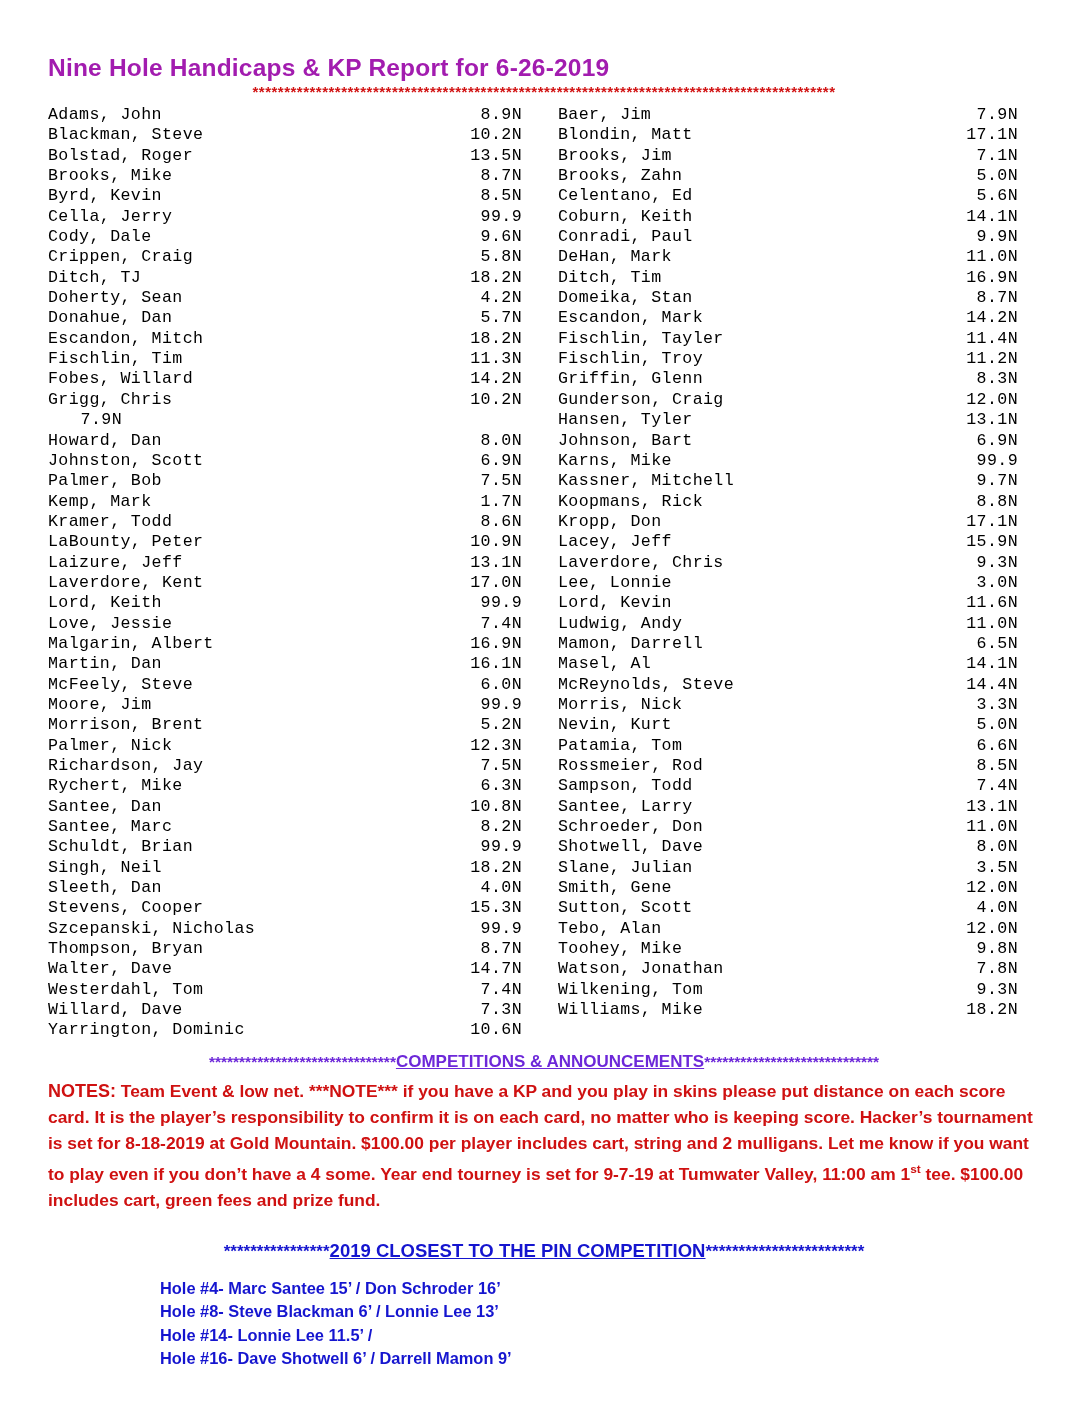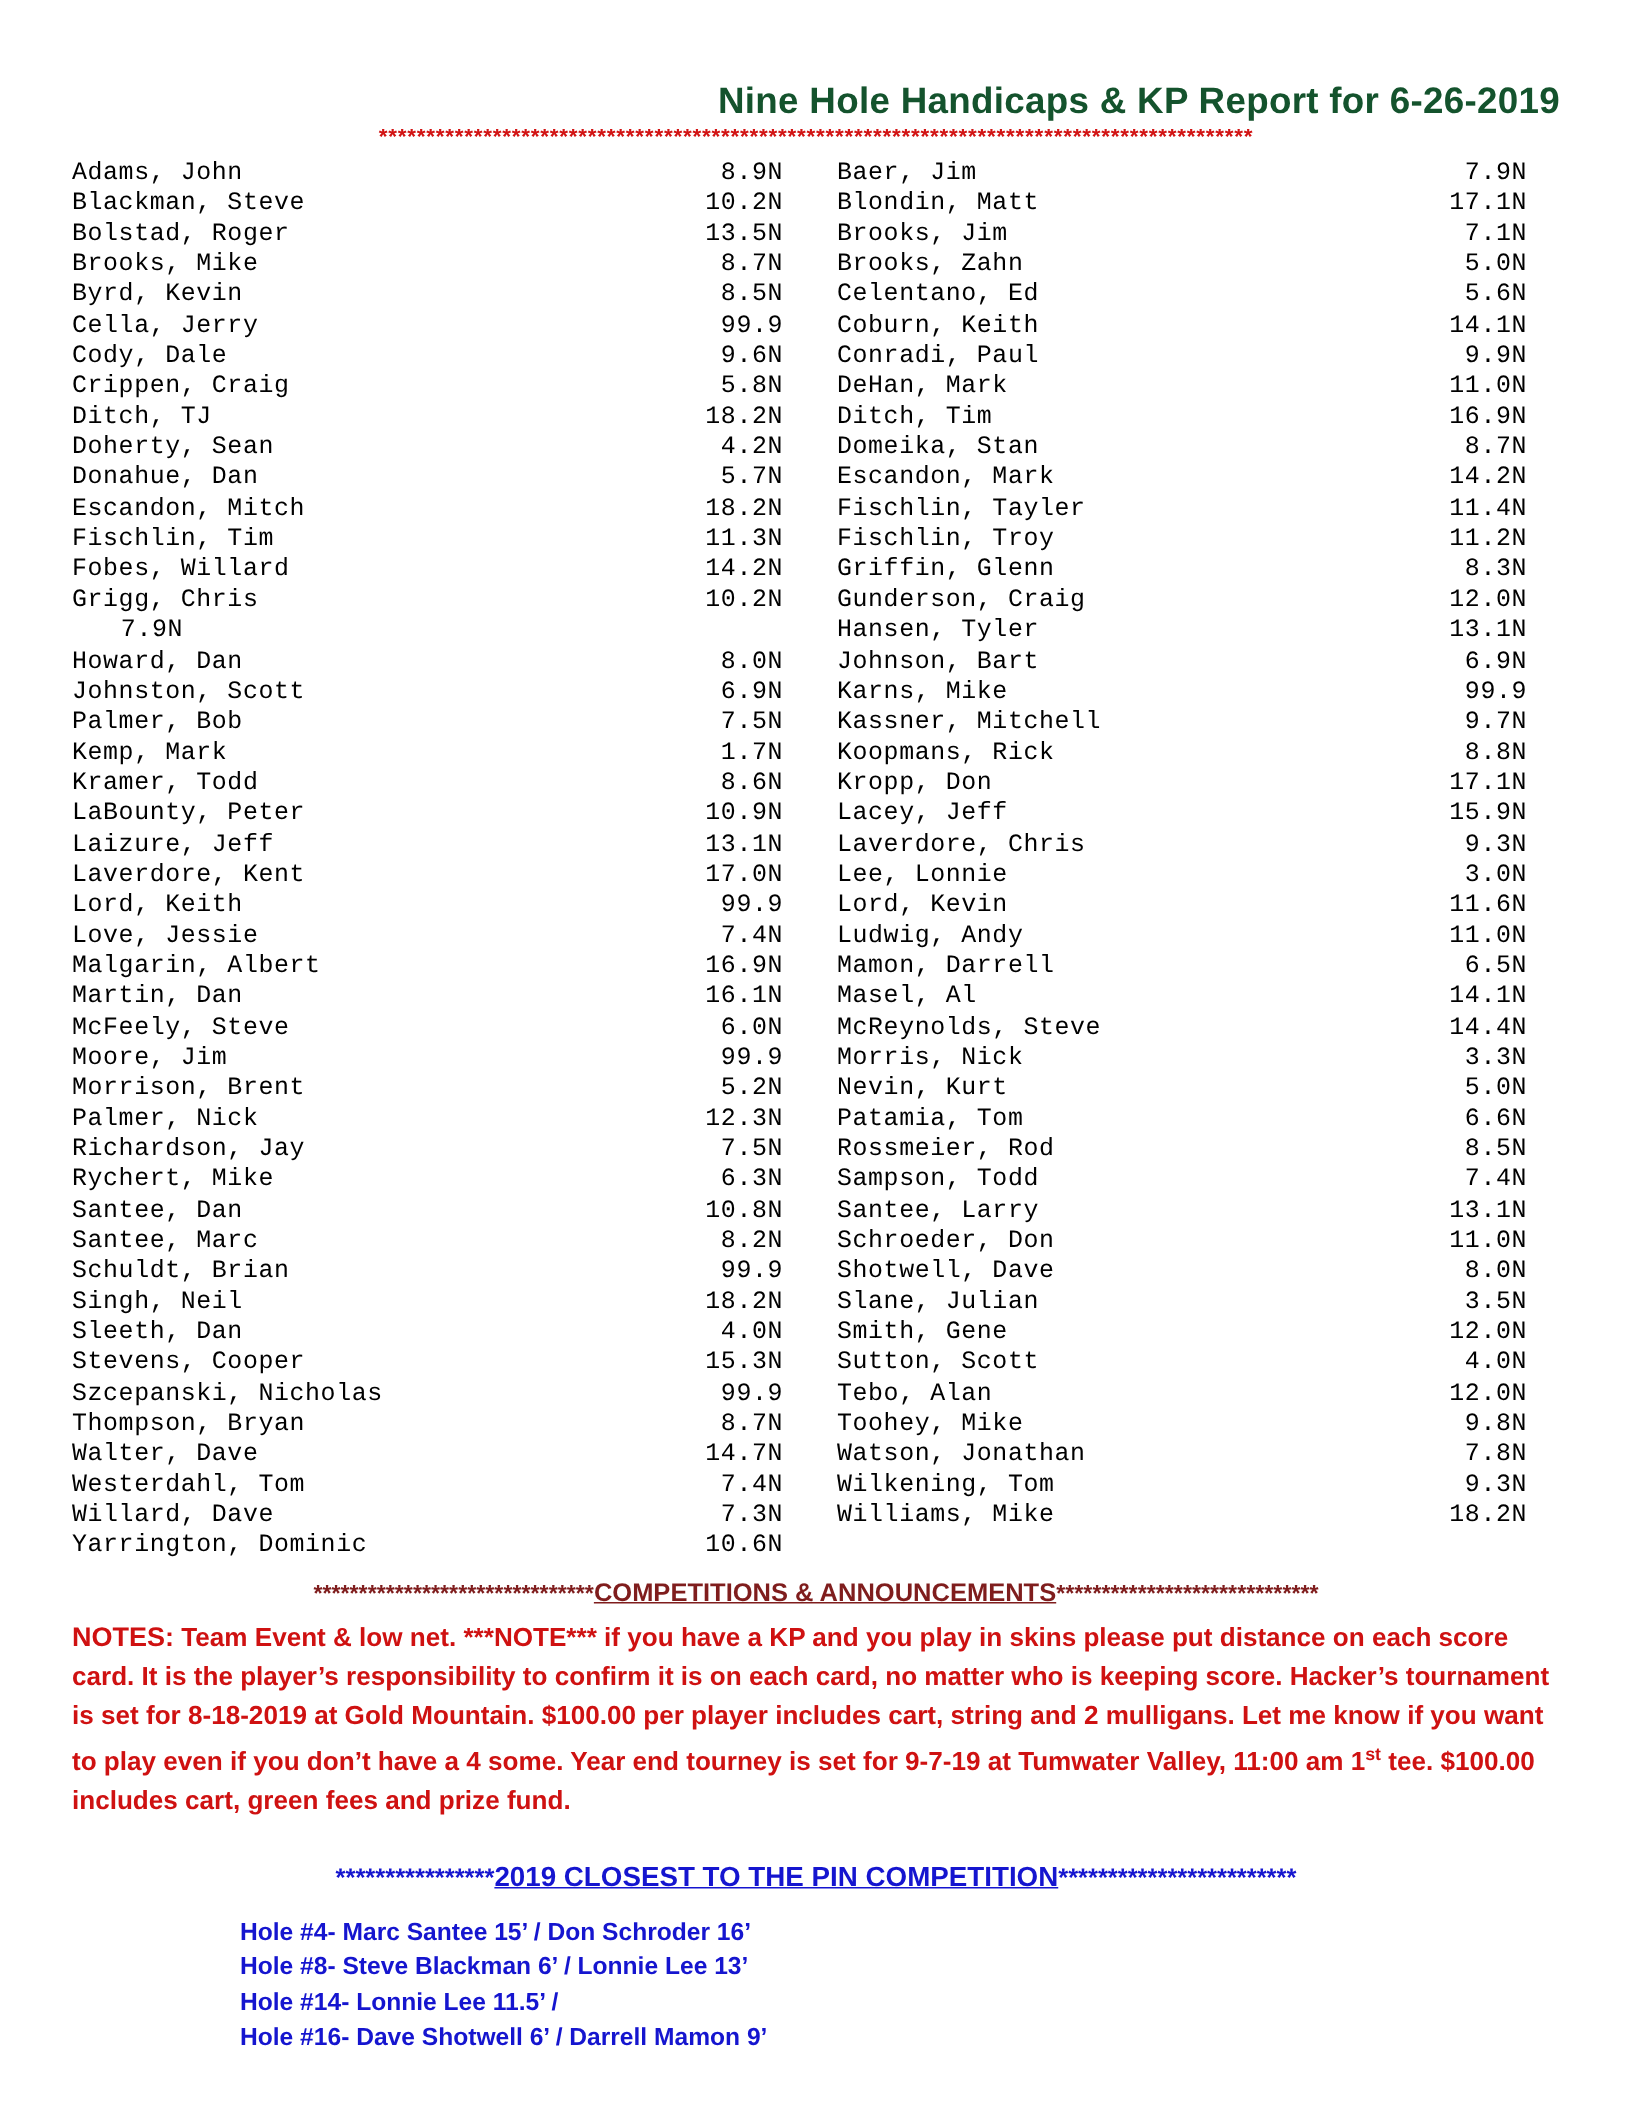--- a/index.html
+++ b/index.html
@@ -16,22 +16,22 @@
     overflow: hidden;
   }
   .page {
     width: 1088px;
     height: 1408px;
     box-sizing: border-box;
     padding: 44px 48px 20px 48px;
     position: relative;
   }
   .doc-title {
-    text-align: right;
-    color: #14532d;
+    text-align: left;
+    color: #a21caf;
     font-weight: bold;
     font-size: 24.5px;
     font-family: "Liberation Sans", sans-serif;
     letter-spacing: 0.2px;
     margin: 10px 0 4px 0;
   }
   .star-rule {
     color: #d21414;
     font-weight: bold;
     font-size: 15px;
@@ -72,21 +72,21 @@
     width: 74px;
     text-align: right;
     white-space: pre;
     letter-spacing: 0.4px;
     padding-right: 22px;
   }
   
   .comp-head {
     margin-top: 11px;
     text-align: center;
-    color: #7f1d1d;
+    color: #6d28d9;
     font-weight: bold;
     font-size: 15.5px;
     letter-spacing: 0px;
     white-space: nowrap;
     overflow: hidden;
   }
   .comp-head .hdr-text {
     text-decoration: underline;
     font-size: 17px;
   }

